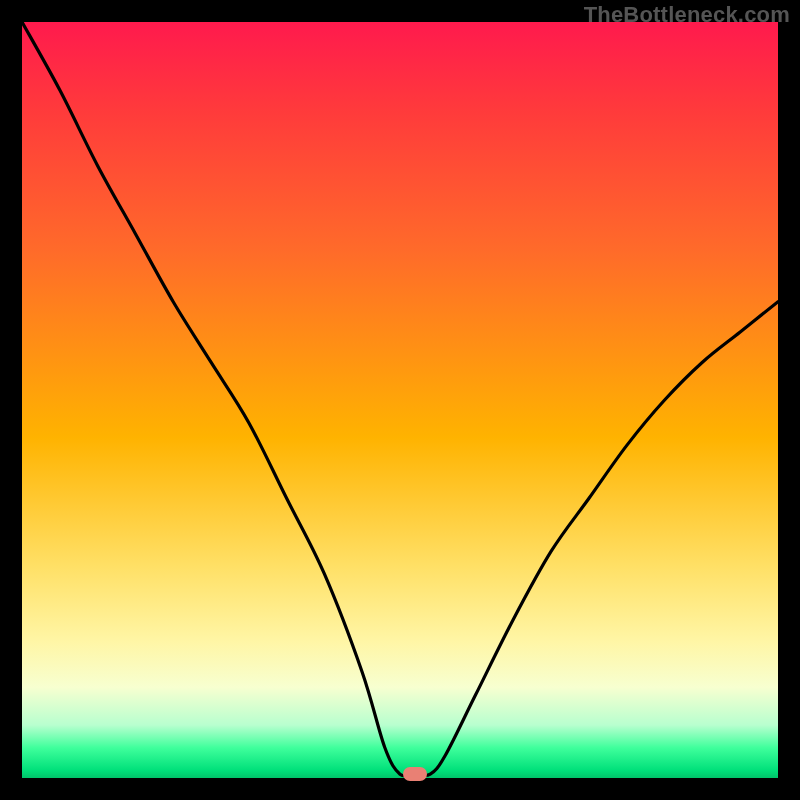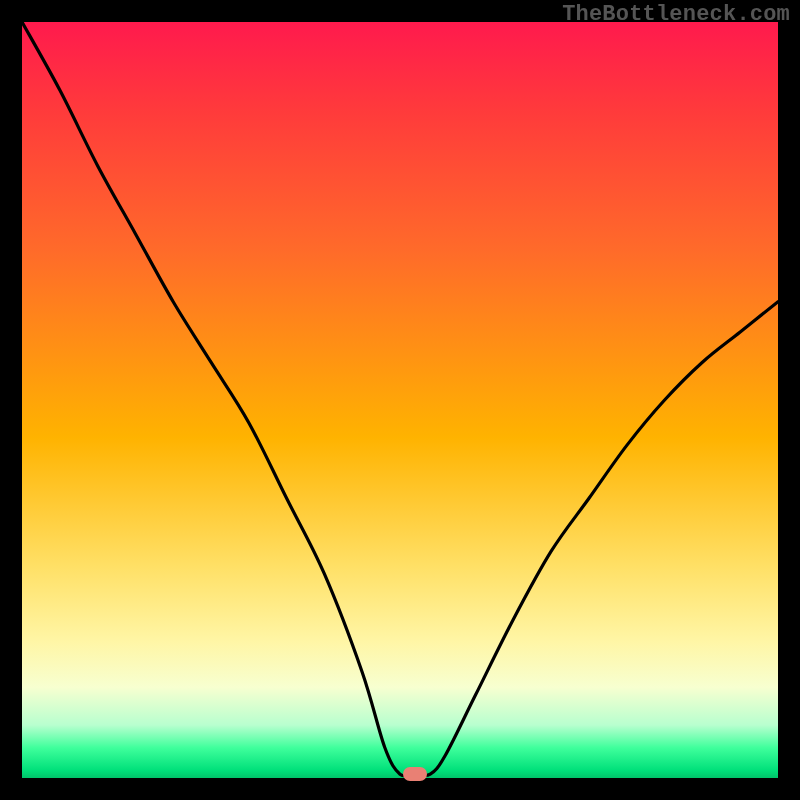--- a/index.html
+++ b/index.html
@@ -41,21 +41,20 @@
   }
   .watermark {
     position: absolute;
     top: 2px;
     right: 10px;
     color: #555;
     font-size: 22px;
     font-weight: 600;
     letter-spacing: 0.2px;
     user-select: none;
-    font-family: Liberation Mono, monospace;
   }
   svg.curve {
     position: absolute;
     left: 0;
     top: 0;
     width: 756px;
     height: 756px;
   }
   .marker {
     position: absolute;

